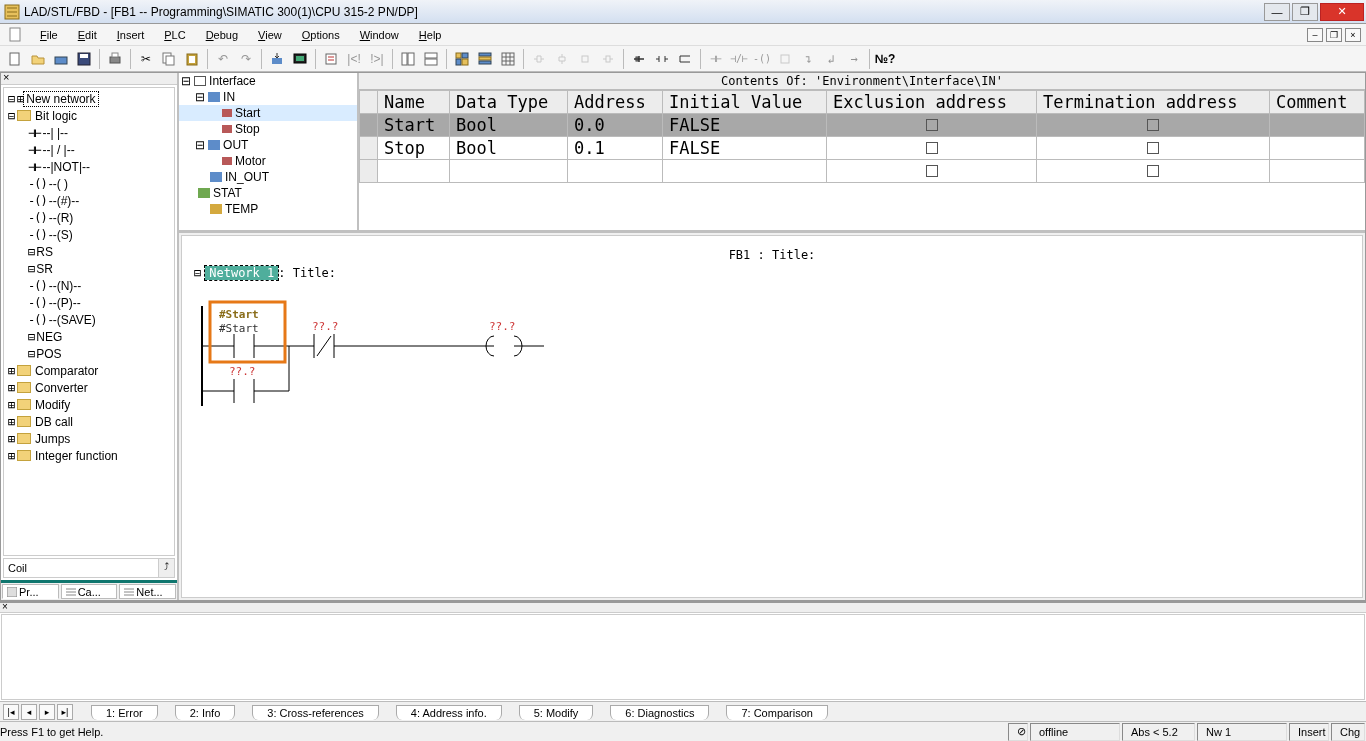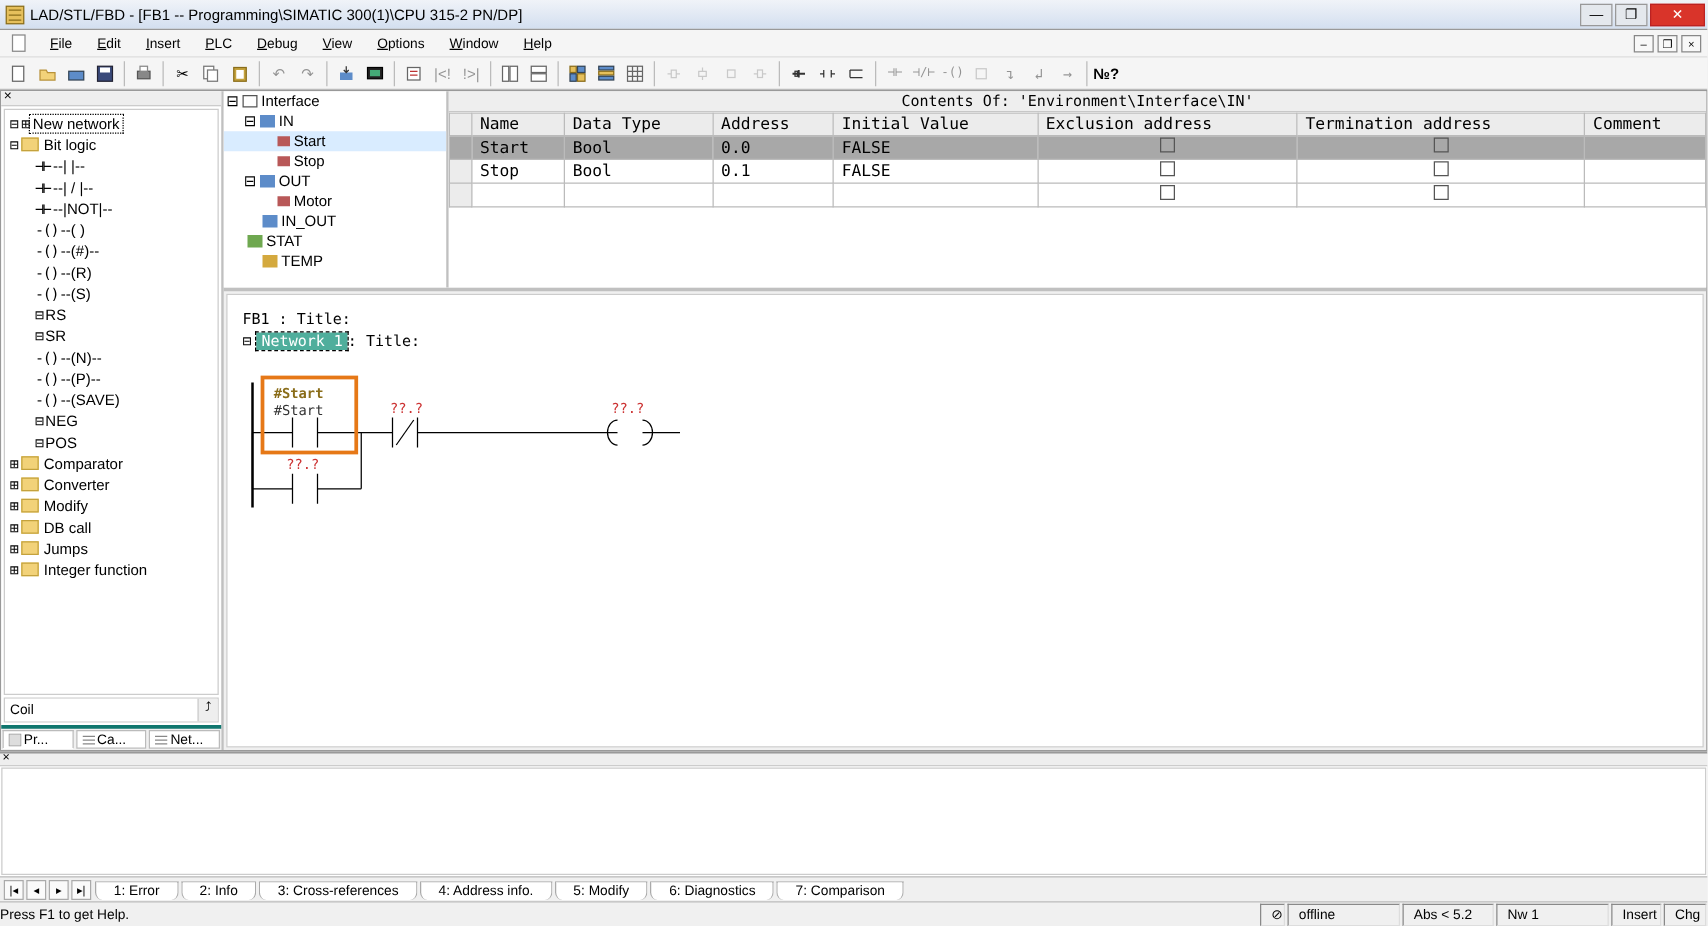--- a/index.html
+++ b/index.html
@@ -55,47 +55,47 @@
 .itico.in { background: #5d8cc9; }
 .itico.var { background: #b85858; width:10px; height:8px; }
 .itico.out { background: #5d8cc9; }
 .itico.inout { background: #5d8cc9; }
 .itico.stat { background: #6fa850; }
 .itico.temp { background: #d4a93e; }
 .selected-row { background: #d9ecff; }
 
 .vartable-wrap { flex: 1; display: flex; flex-direction: column; }
 .contents-label { background: #eee; padding: 1px 4px; border-bottom: 1px solid #bbb; font-family: monospace; font-size: 12px; text-align:center; }
-.vartable { width: 100%; border-collapse: collapse; font-family: monospace; font-size: 13px; }
+.vartable { width: 100%; border-collapse: collapse; font-family: monospace; font-size: 17px; }
 .vartable th, .vartable td { border: 1px solid #bbb; padding: 1px 6px; text-align: left; background: #fff; height: 16px; }
 .vartable th { background: #ececec; font-weight: normal; }
 .vartable tr.sel td { background: #a8a8a8; }
 .vartable .chk { width: 12px; height: 12px; border: 1px solid #555; display:inline-block; }
 .vartable td.rowhdr { background:#ececec; text-align:center; width:18px; padding:0; }
 
 
 .editor { flex: 1; background: #fff; overflow: auto; padding: 8px 12px; font-family: monospace; font-size: 12px; position: relative; border: 1px solid #ccc; margin: 2px; }
-.editor .fbtitle { margin: 4px 0; }
+.editor .fbtitle { margin: 4px 0; text-align: center; }
 .editor .comment-box { width: 560px; height: 30px; background: #c8c8c8; border: 1px solid #999; padding: 2px 4px; color: #555; margin-bottom: 8px; }
 .nettitle { display:flex; align-items:center; margin-bottom:6px; }
 .nettitle .netlabel { background: #4fae9c; color: #fff; padding: 0 4px; outline: 1px dashed #000; }
 .ladder-svg { }
 .sel-box { fill: none; stroke: #e67817; stroke-width: 3; }
 .unk { fill: #c33; font-size: 11px; }
 .varlabel { fill: #8a6d1a; font-size: 11px; font-weight: bold; }
 .varlabel2 { fill: #333; font-size: 11px; }
 
 
 .output { height: 120px; border-top: 2px solid #999; background: #fff; display:flex; flex-direction:column; }
 .output .close-handle { height:10px; background:#eee; border-bottom:1px solid #ccc; position:relative; }
 .output .close-handle::after { content:"×"; position:absolute; left:2px; top:-2px; font-size:10px; }
 .output .body { flex:1; background:#fff; border:1px solid #ccc; margin:1px; }
 .output-tabs { height: 20px; display: flex; align-items: center; background: #f0f0f0; border-top: 1px solid #bbb; padding-left:2px; }
 .output-tabs .nav { width:16px; height:16px; border:1px solid #aaa; margin:0 1px; text-align:center; font-size:9px; line-height:14px; background:#fafafa; }
-.output-tabs .otab { border: 1px solid #aaa; border-bottom:none; padding: 1px 14px; margin-left: 2px; background: #fff; border-radius: 0 0 6px 6px; font-size:11px; position:relative; top:1px; }
+.output-tabs .otab { border: 1px solid #aaa; border-bottom:none; padding: 1px 14px; margin-left: 17px; background: #fff; border-radius: 0 0 6px 6px; font-size:11px; position:relative; top:1px; }
 
 
 .statusbar { height: 20px; background: #f0f0f0; border-top: 1px solid #bbb; display: flex; align-items: center; font-size: 11px; }
 .statusbar .cell { border: 1px inset #ddd; padding: 1px 8px; margin: 0 1px; height:18px; display:flex; align-items:center; }
 .statusbar .flex { flex: 1; padding-left: 0; }
 </style>
 </head>
 <body>
 
 <div class="titlebar">

